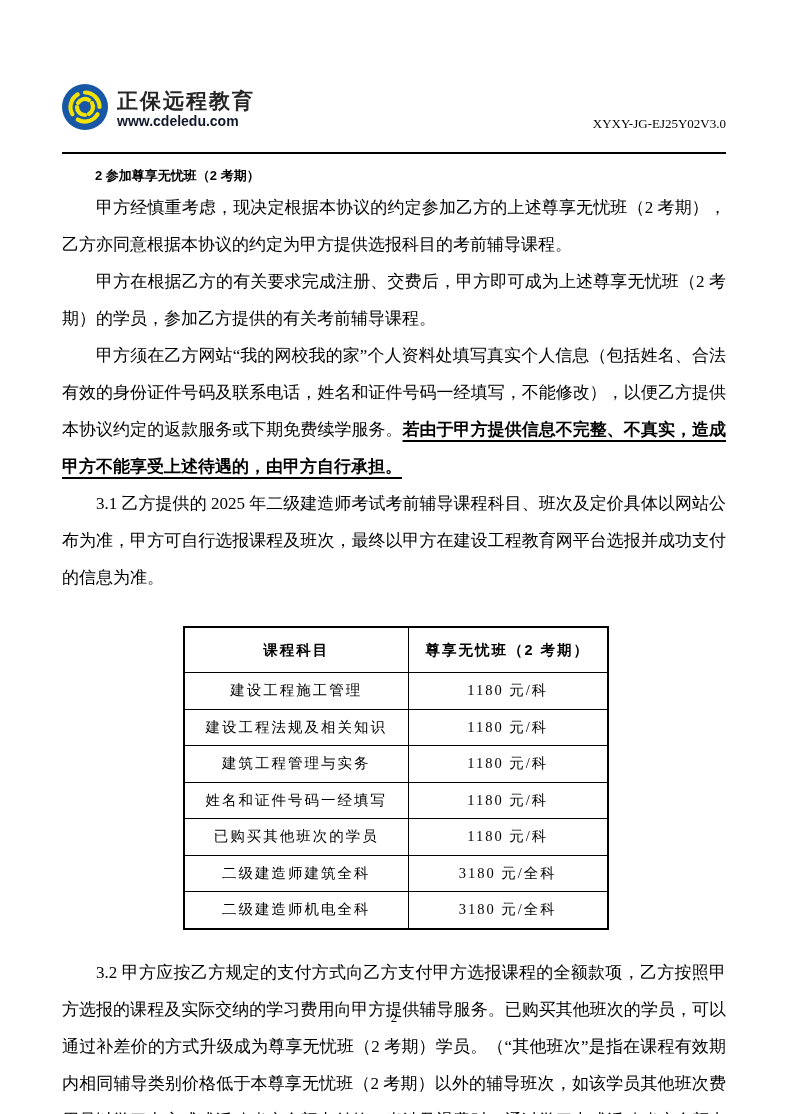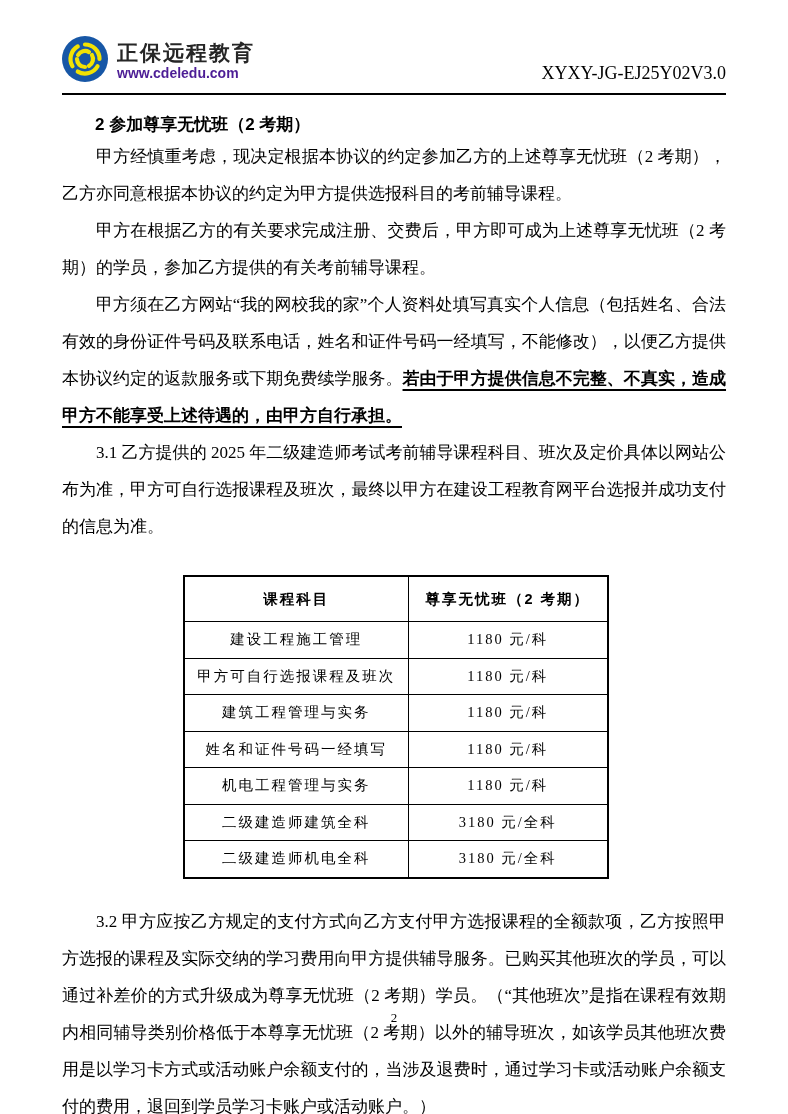--- a/index.html
+++ b/index.html
@@ -9,39 +9,40 @@
     font-family: "Liberation Serif", "DejaVu Serif", serif;
     color: #000000;
     overflow: hidden;
   }
   .page { padding: 36px 62px 0 62px; }
 
   
   .header {
     display: flex; justify-content: space-between; align-items: flex-end;
     border-bottom: 2px solid #000000;
-    padding-bottom: 7px;
+    padding-bottom: 18px;
+    margin-top: 48px;
   }
   .brand { display: flex; align-items: center; gap: 9px; }
   .brand-text { display: flex; flex-direction: column; line-height: 1.15; }
   .brand-name {
     font-family: "Liberation Sans", "DejaVu Sans", sans-serif;
     font-weight: 700; font-size: 21px; color: #262626; letter-spacing: 2px;
   }
   .brand-url {
     font-family: "Liberation Sans", "DejaVu Sans", sans-serif;
-    font-weight: 700; font-size: 14px; color: #4c1d95;
+    font-weight: 700; font-size: 14px; color: #0f172a;
   }
-  .doc-code { font-size: 18px; padding-bottom: 2px; }
+  .doc-code { font-size: 13px; padding-bottom: 2px; }
 
   
   .sec-heading {
     font-family: "Liberation Sans", "DejaVu Sans", sans-serif;
-    font-weight: 700; font-size: 17px;
-    margin: 17px 0 0 33px; line-height: 26px;
+    font-weight: 700; font-size: 13px;
+    margin: 9px 0 0 33px; line-height: 26px;
   }
   p.doc {
     font-size: 17px; line-height: 37px;
     text-align: justify; text-indent: 2em;
     margin: 0;
   }
   .emph-bu {
     font-family: "Liberation Sans", "DejaVu Sans", sans-serif;
     font-weight: 700;
     text-decoration: underline;
@@ -129,33 +130,33 @@
         <th>课程科目</th>
         <th>尊享无忧班（2 考期）</th>
       </tr>
     </thead>
     <tbody>
       <tr>
         <td>建设工程施工管理</td>
         <td>1180 元/科</td>
       </tr>
       <tr>
-        <td>甲方可自行选报课程及班次</td>
+        <td>建设工程法规及相关知识</td>
         <td>1180 元/科</td>
       </tr>
       <tr>
         <td>建筑工程管理与实务</td>
         <td>1180 元/科</td>
       </tr>
       <tr>
         <td>姓名和证件号码一经填写</td>
         <td>1180 元/科</td>
       </tr>
       <tr>
-        <td>机电工程管理与实务</td>
+        <td>已购买其他班次的学员</td>
         <td>1180 元/科</td>
       </tr>
       <tr>
         <td>二级建造师建筑全科</td>
         <td>3180 元/全科</td>
       </tr>
       <tr>
         <td>二级建造师机电全科</td>
         <td>3180 元/全科</td>
       </tr>

